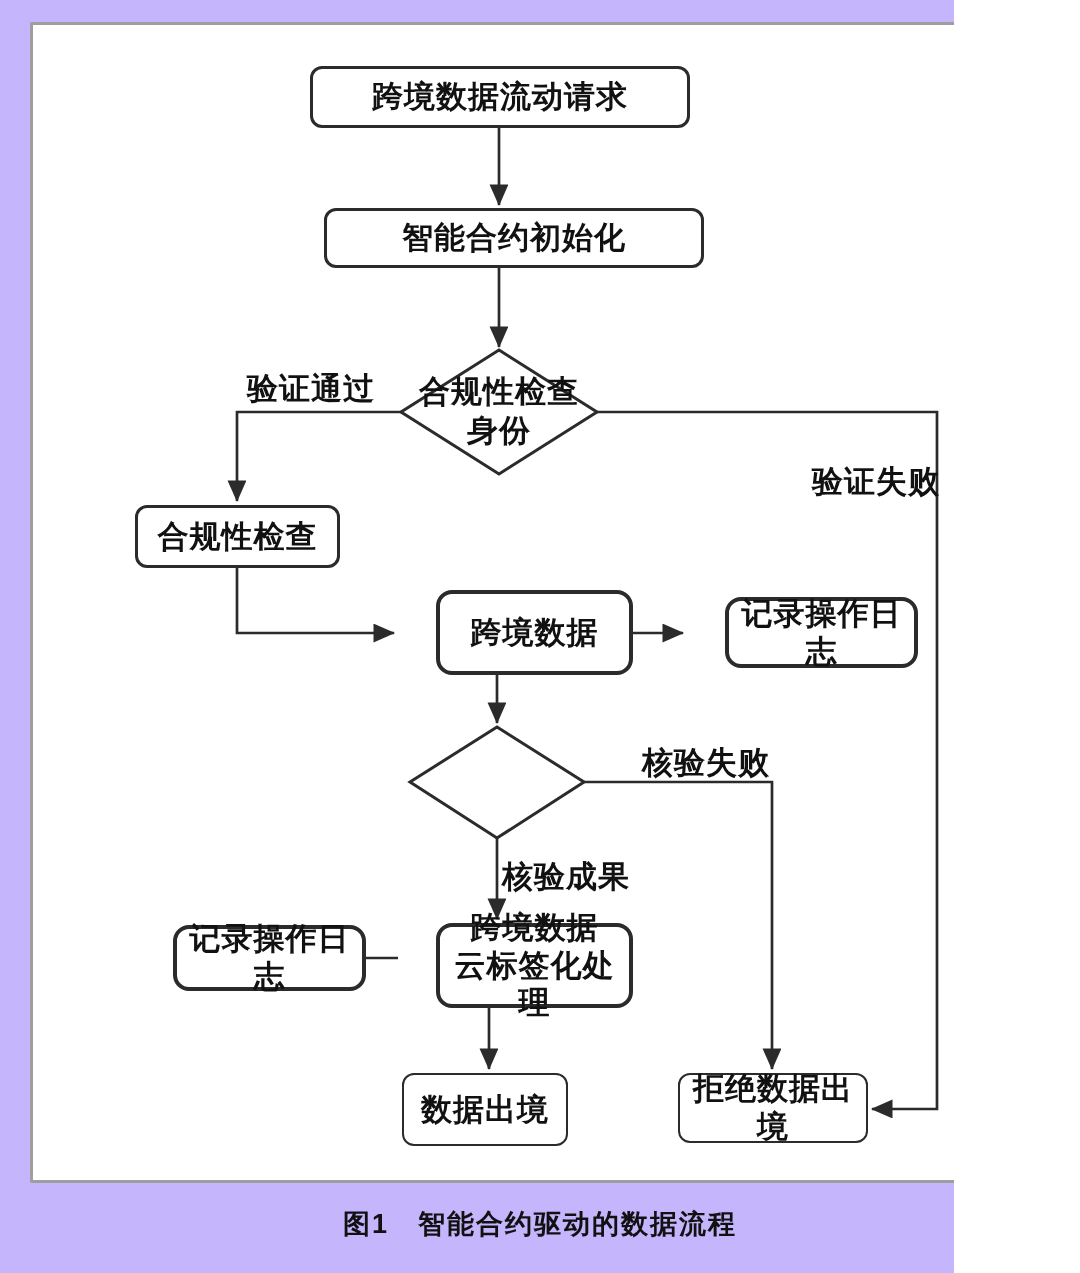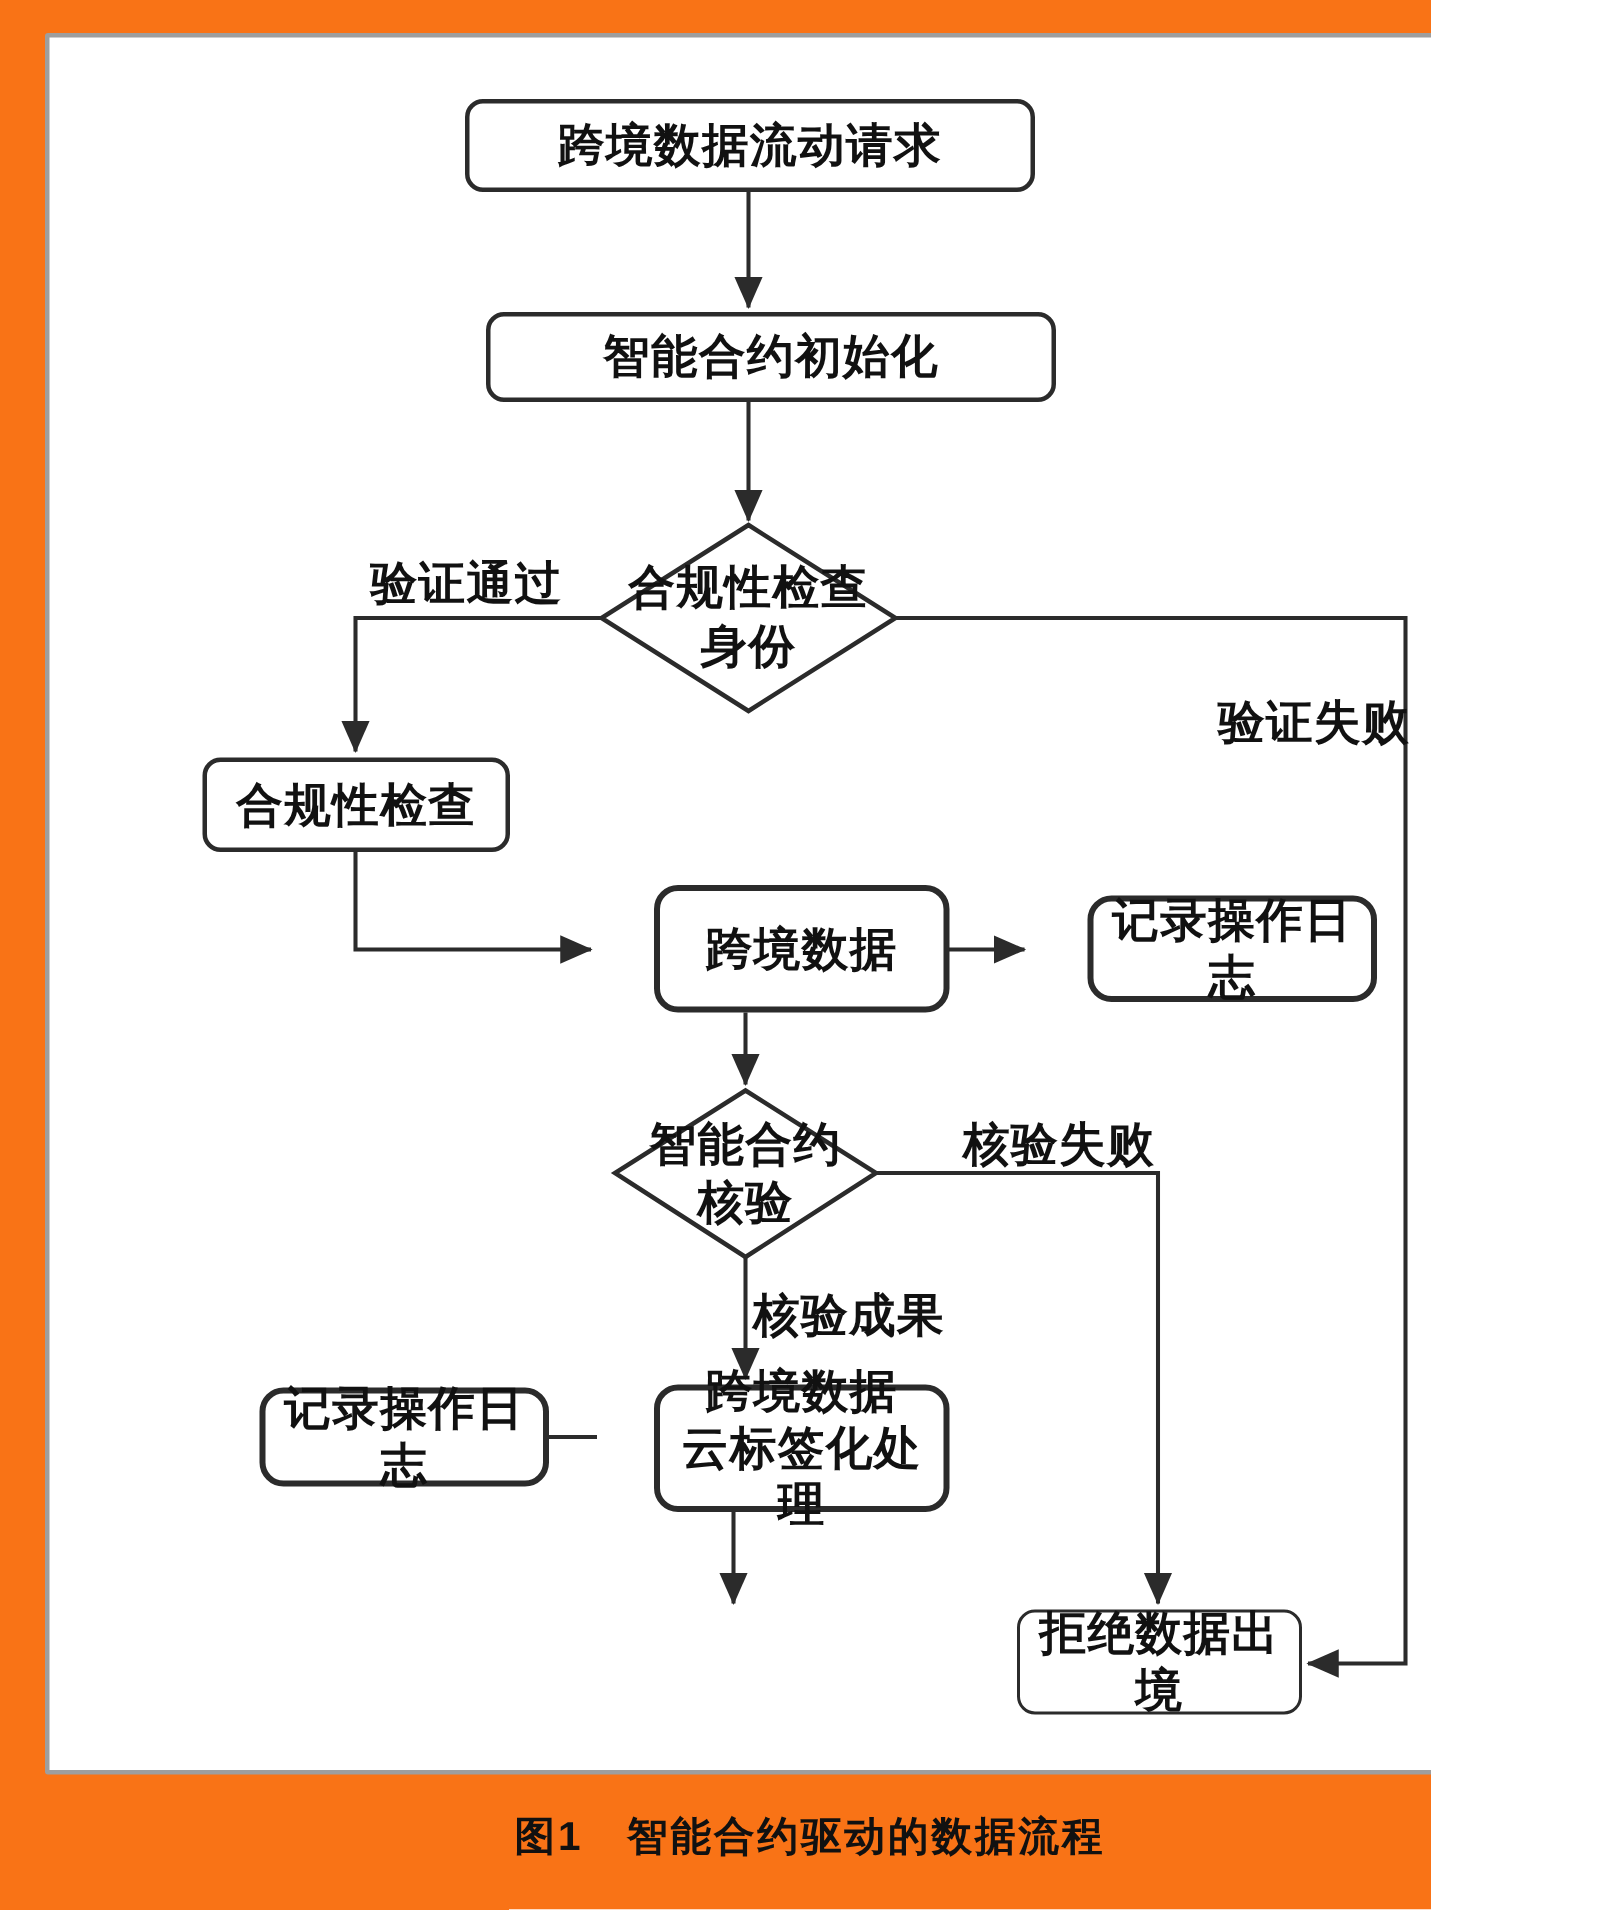--- a/index.html
+++ b/index.html
@@ -1,20 +1,20 @@
 <!DOCTYPE html>
 <html><head>
 <meta charset="utf-8">
 <style>
   html, body { margin: 0; padding: 0; background: #ffffff; }
   .stage {
     position: relative;
     width: 954px;
     height: 1273px;
-    background: #f97316;
+    background: #c4b5fd;
     font-family: "Liberation Serif", "DejaVu Serif", serif;
     color: #111111;
     overflow: hidden;
   }
   .frame {
     position: absolute;
     left: 30px; top: 22px;
     width: 1016px; height: 1155px;
     border: 3px solid #9e9e9e;
     background: #ffffff;
@@ -125,34 +125,33 @@
   </div>
 
   <div class="node bold" style="left:398px; top:590px; width:197px; height:85px;">
     <span class="ln">跨境数据</span>
   </div>
 
   <div class="node bold" style="left:687px; top:597px; width:193px; height:71px;">
     <span class="ln">记录操作日志</span>
   </div>
 
-  <div class="diamond-label" style="left:410px; top:729px; width:174px; height:107px;">
-    <span class="ln">智能合约</span>
-    <span class="ln">核验</span>
-  </div>
 
   <div class="node bold" style="left:135px; top:925px; width:193px; height:66px;">
     <span class="ln">记录操作日志</span>
   </div>
 
   <div class="node bold" style="left:398px; top:923px; width:197px; height:85px;">
     <span class="ln">跨境数据</span>
     <span class="ln">云标签化处理</span>
   </div>
 
+  <div class="node thin" style="left:402px; top:1073px; width:166px; height:73px;">
+    <span class="ln">数据出境</span>
+  </div>
 
   <div class="node thin" style="left:678px; top:1073px; width:190px; height:70px;">
     <span class="ln">拒绝数据出境</span>
   </div>
 
   <div class="edge-label" style="left:247px; top:368px;">验证通过</div>
   <div class="edge-label" style="left:812px; top:461px;">验证失败</div>
   <div class="edge-label" style="left:642px; top:742px;">核验失败</div>
   <div class="edge-label" style="left:502px; top:856px;">核验成果</div>
 

